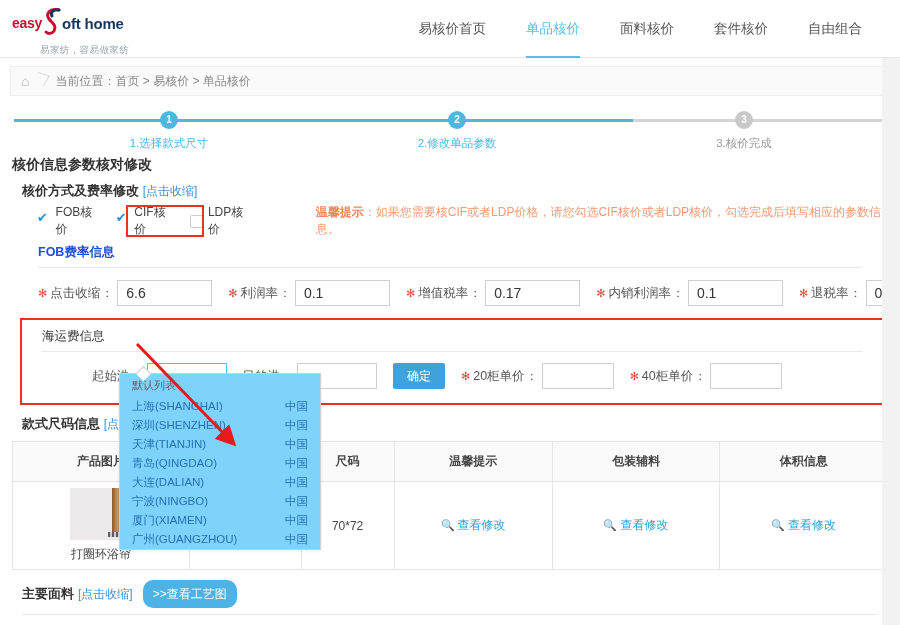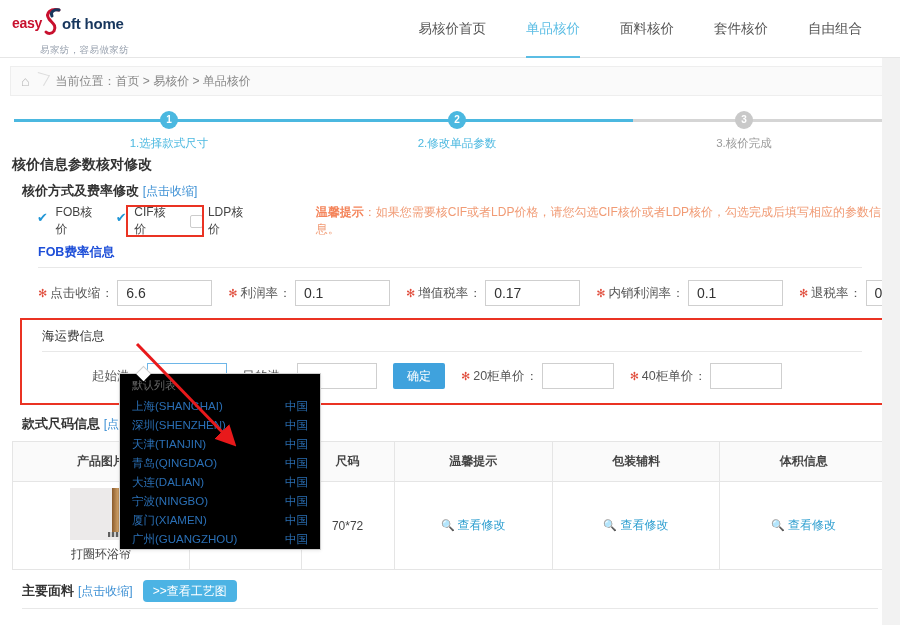--- a/index.html
+++ b/index.html
@@ -195,21 +195,21 @@
     font-family: "Liberation Sans", sans-serif;
     margin-right: 16px;
   }
   .inp.focus { border: 1px solid #6eb6e8; }
 
   
   .dropdown {
     position: absolute;
     left: 119px; top: 373px;
     width: 202px;
-    background: #000000;
+    background: #7dd3fc;
     border: 1px solid #cfcfcf;
     z-index: 40;
     box-shadow: 0 1px 3px rgba(0,0,0,0.08);
   }
   .dropdown::before {
     content:""; position:absolute; left: 18px; top:-6px;
     width: 10px; height: 10px; background:#fff;
     border-left: 1px solid #cfcfcf; border-top: 1px solid #cfcfcf;
     transform: rotate(45deg);
   }
@@ -260,22 +260,22 @@
   .lnk-view .mag {
     display:inline-block; margin-right: 3px; color:#2f9fd0; font-size: 11px;
   }
 
   
   .foot-sec { margin: 10px 12px 0 12px; display:flex; align-items:center; }
   .foot-title { font-size: 13px; font-weight:bold; color:#333; margin-left: 10px; }
   .foot-title .collapse { color:#3b8fd4; font-weight:normal; font-size:12px; }
   .btn-craft {
     margin-left: 10px; background:#4cb3e4; color:#fff; border:none;
-    height: 22px; padding: 0 10px; font-size: 12px; cursor:pointer;
-    font-family: "Liberation Sans", sans-serif; border-radius:4px;
+    height: 28px; padding: 0 10px; font-size: 12px; cursor:pointer;
+    font-family: "Liberation Sans", sans-serif; border-radius:10px;
   }
   .foot-line { margin: 6px 22px 0 22px; border-top:1px solid #e8e8e8; }
 
   
   .gutter {
     position:absolute; right:0; top:58px; bottom:0; width: 18px; background:#f2f2f2;
   }
 </style>
 </head>
 <body>

